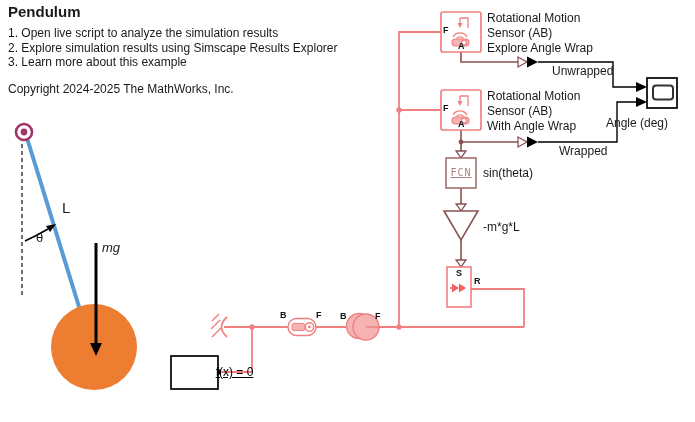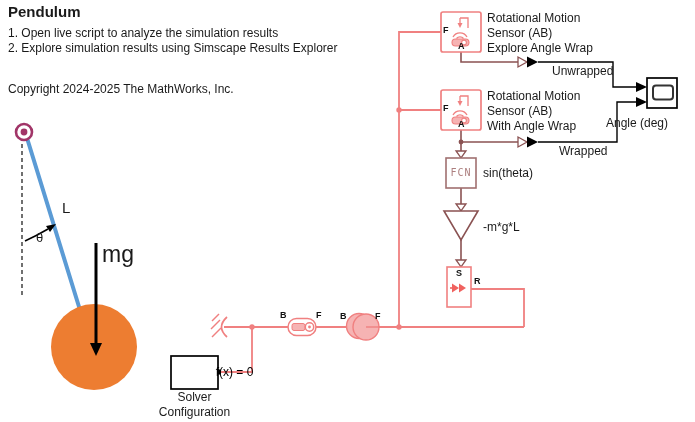--- a/index.html
+++ b/index.html
@@ -5,25 +5,25 @@
   html,body{margin:0;padding:0;background:#fff;}
   #canvas{position:relative;width:695px;height:422px;background:#fff;overflow:hidden;
           font-family:"Liberation Sans",sans-serif;}
   svg{position:absolute;left:0;top:0;}
   .txt{position:absolute;color:#1a1a1a;white-space:nowrap;line-height:1.25;}
   .f12{font-size:12px;}
   .title{font-size:15px;font-weight:bold;}
   .port{font-size:9px;font-weight:bold;color:#111;}
   .biglab{font-size:15px;}
   .theta{font-size:13px;}
-  .mg{font-size:23px;font-weight:500;}
+  .mg{font-size:13px;font-weight:500;font-style:italic;}
   .fcntext{font-family:"DejaVu Sans Mono",monospace;font-size:10px;color:#AD7F7F;letter-spacing:1px;}
   .solvertext{font-size:12px;color:#000;padding-left:40px;}
   .mlines div{display:block;}
-  .ctr{text-align:center;}
+  .ctr{text-align:center;text-decoration:underline;}
 </style>
 </head>
 <body>
 
 <div id="canvas">
 
   <svg width="695" height="422" viewBox="0 0 695 422">
 
     <g>
       <line x1="22" y1="144" x2="22" y2="296" stroke="#111" stroke-width="1.2" stroke-dasharray="4 3"></line>
@@ -155,20 +155,21 @@
     <g fill="#F08080">
       <circle cx="252" cy="327" r="2.7"></circle>
       <circle cx="399" cy="327" r="2.7"></circle>
       <circle cx="399" cy="110" r="2.7"></circle>
     </g>
   </svg>
 
   <div class="txt title" style="left:8px;top:3px;">Pendulum</div>
   <div class="txt f12" style="left:8px;top:26px;">1. Open live script to analyze the simulation results</div>
   <div class="txt f12" style="left:8px;top:41px;text-align:right;">2. Explore simulation results using Simscape Results Explorer</div>
+  <div class="txt f12" style="left:8px;top:55px;">3. Learn more about this example</div>
   <div class="txt f12" style="left:8px;top:82px;text-align:center;">Copyright 2024-2025 The MathWorks, Inc.</div>
 
   <div class="txt biglab" style="left:62px;top:199px;">L</div>
   <div class="txt theta" style="left:36px;top:230px;">θ</div>
   <div class="txt mg" style="left:102px;top:240px;">mg</div>
 
   <div class="txt f12 mlines" style="left:487px;top:11px;">
     <div>Rotational Motion</div>
     <div>Sensor (AB)</div>
     <div>Explore Angle Wrap</div>
@@ -197,18 +198,14 @@
 
   <div class="txt port" style="left:456px;top:268px;">S</div>
   <div class="txt port" style="left:474px;top:276px;">R</div>
 
   <div class="txt port" style="left:280px;top:310px;">B</div>
   <div class="txt port" style="left:316px;top:310px;">F</div>
   <div class="txt port" style="left:340px;top:311px;">B</div>
   <div class="txt port" style="left:375px;top:311px;">F</div>
 
   <div class="txt solvertext ctr" style="left:171px;top:365px;width:47px;">f(x) = 0</div>
-  <div class="txt f12 ctr mlines" style="left:147px;top:390px;width:95px;">
-    <div>Solver</div>
-    <div>Configuration</div>
-  </div>
 
 </div>
 
 </body></html>

